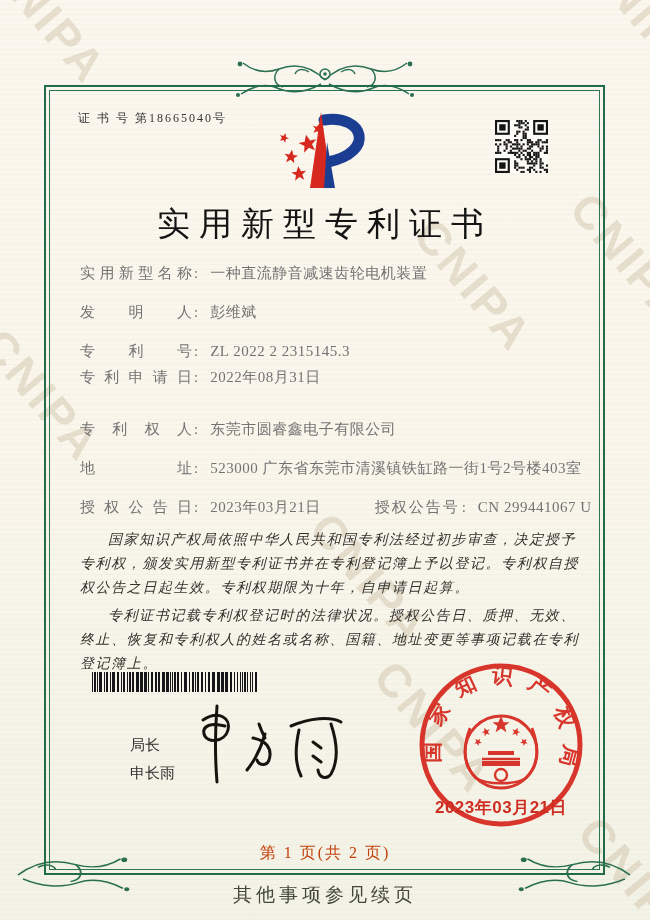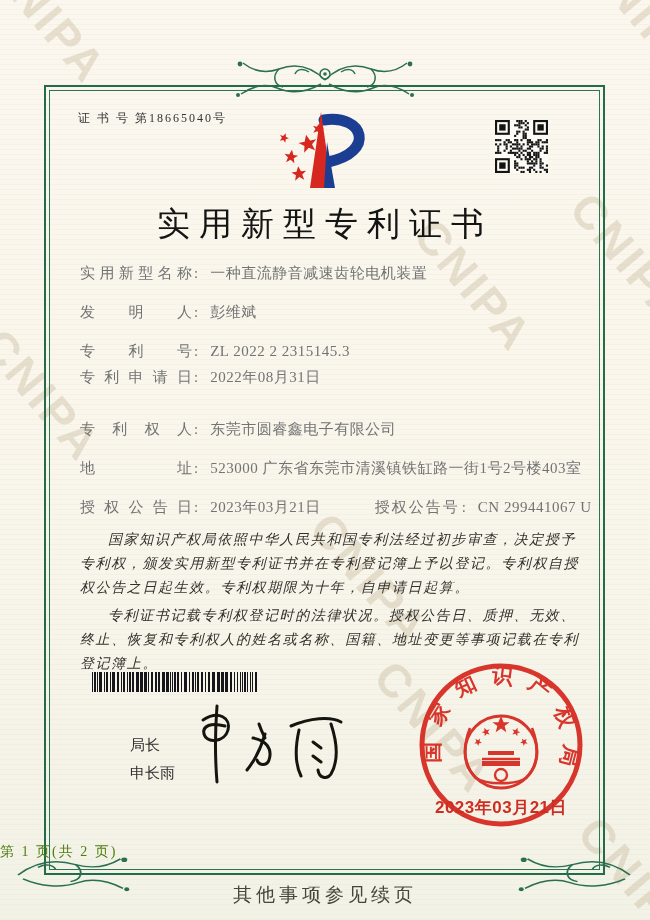--- a/index.html
+++ b/index.html
@@ -25,22 +25,22 @@
   .frow{position:absolute;left:80px;width:505px;font-size:15px;color:#737373;white-space:nowrap;}
   .flabel{display:inline-block;width:112px;text-align:justify;text-align-last:justify;}
   .fcolon{margin-left:2px;}
   .fvalue{margin-left:12px;letter-spacing:.5px;}
   .flabel2{margin-left:54px;letter-spacing:2px;text-align:right;}
   .paras{position:absolute;left:80px;top:528px;width:500px;}
   .para{font-size:14px;line-height:24px;letter-spacing:1.6px;text-indent:2em;
     color:#33302c;margin:0 0 4px 0;font-style:italic;}
   .director{position:absolute;left:90px;top:731px;font-family:"Liberation Sans","DejaVu Sans",sans-serif;
     font-size:15px;color:#2f2f2f;line-height:28px;margin-left:40px;}
-  .pagefoot{position:absolute;left:0;top:843px;width:100%;text-align:left;
-    font-size:14px;letter-spacing:2px;color:#4d7c0f;}
+  .pagefoot{position:absolute;left:0;top:843px;width:100%;text-align:center;
+    font-size:16px;letter-spacing:2px;color:#c2410c;}
   .contnote{position:absolute;left:0;top:882px;width:100%;text-align:center;
     font-size:19px;letter-spacing:4px;color:#45473d;}
   svg{display:block;}
   .seal-wrap{position:absolute;left:416px;top:660px;opacity:.93;}
 </style>
 </head>
 <body>
 
 <svg width="0" height="0" style="position:absolute" aria-hidden="true">
   <defs>

